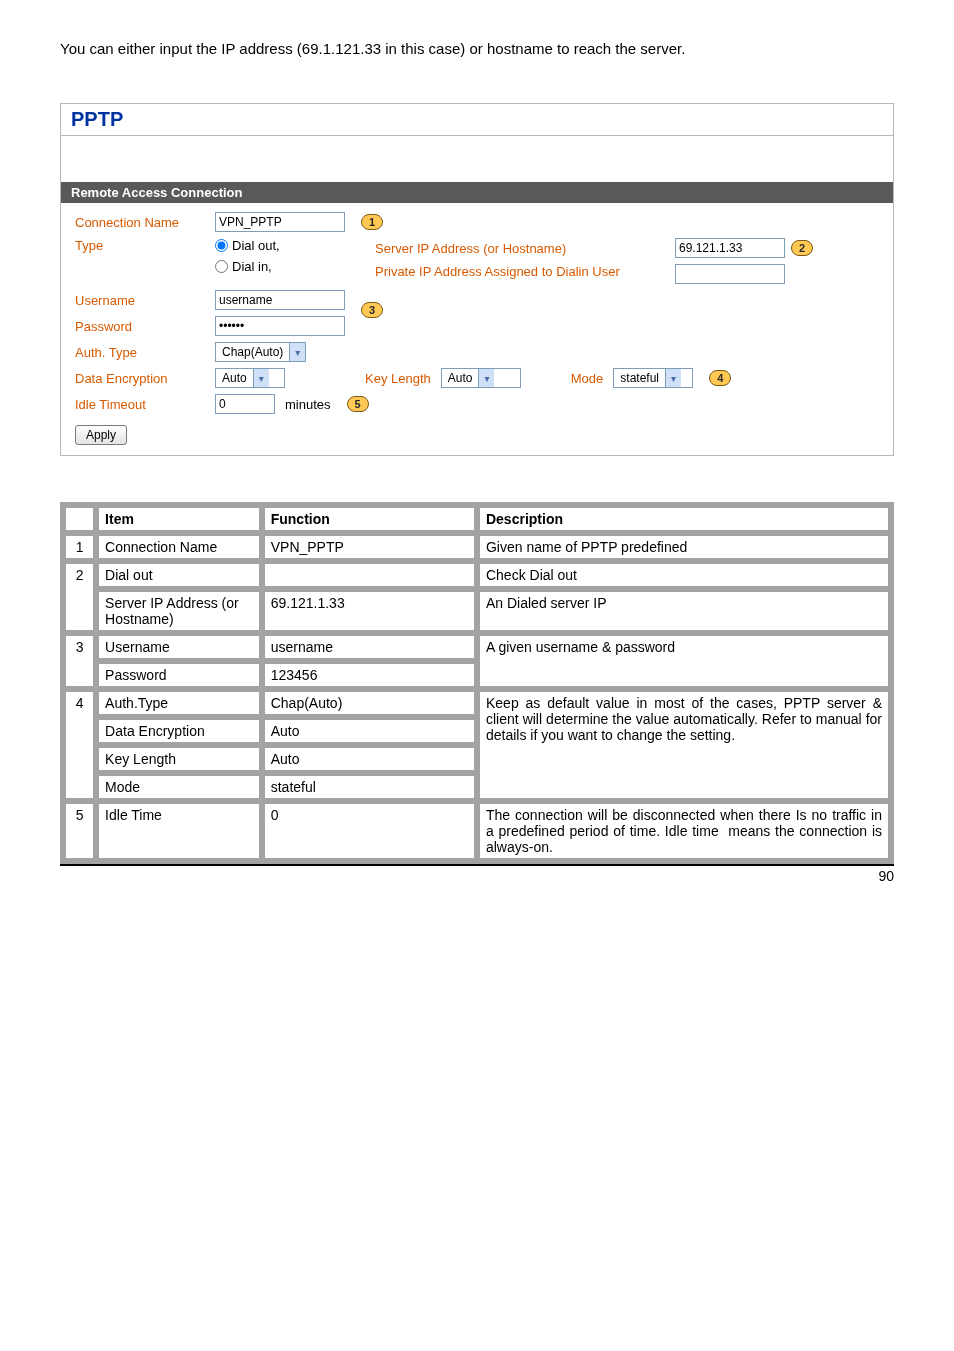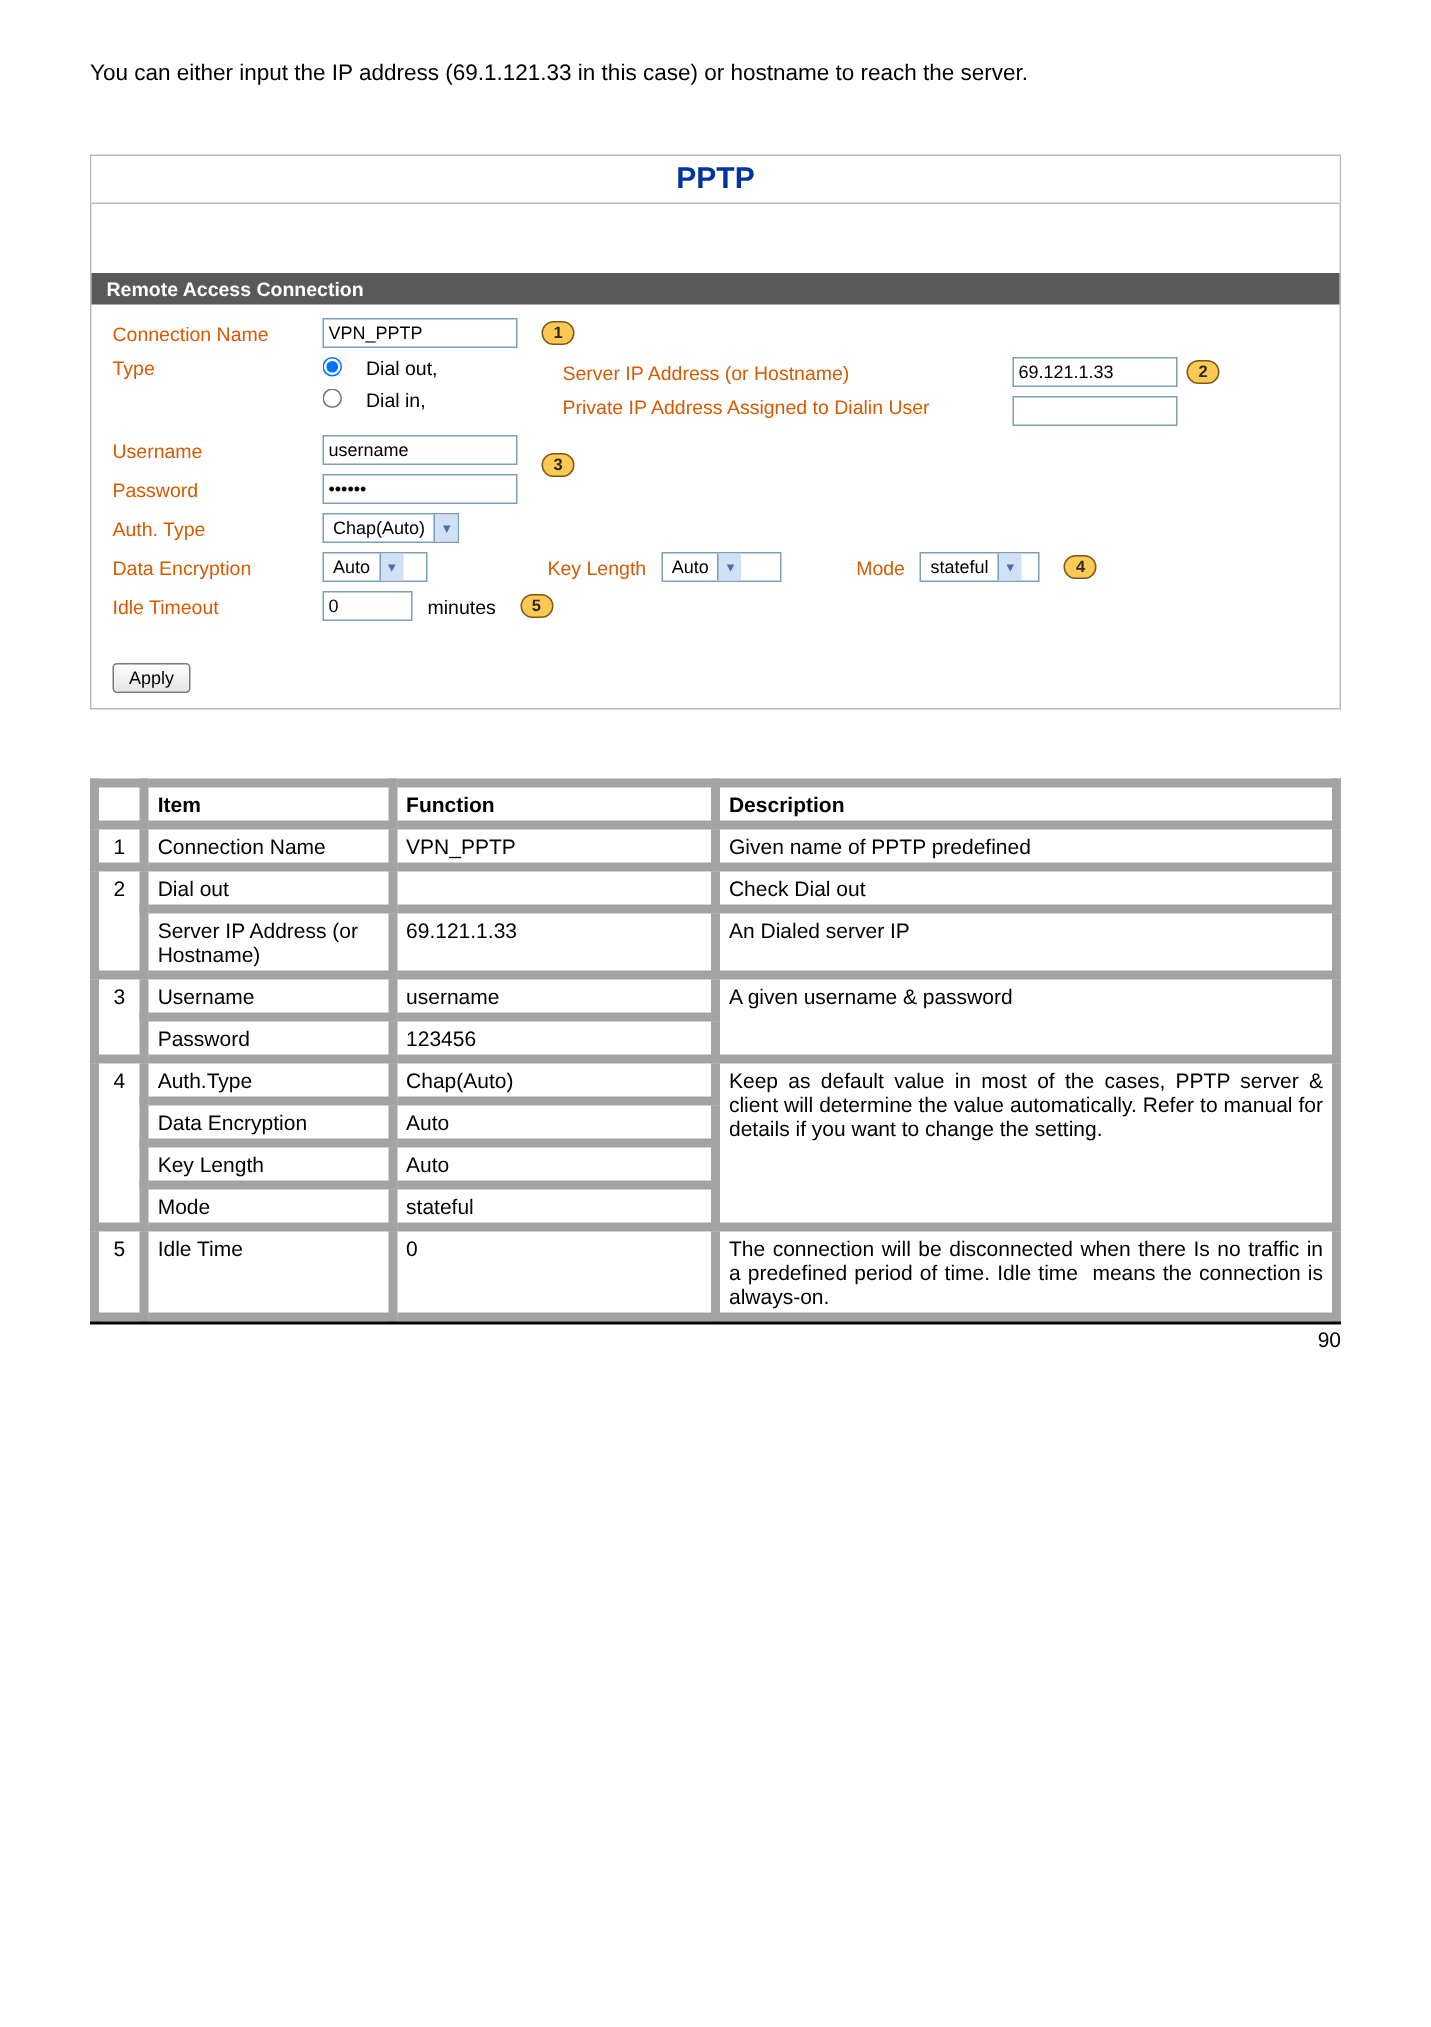--- a/index.html
+++ b/index.html
@@ -19,21 +19,20 @@
     width: 100%;
   }
   .panel-title {
     background: #fff;
     color: #0033a0;
     font-weight: bold;
     font-size: 20px;
     padding: 4px 10px;
     border-bottom: 1px solid #b8b8b8;
     font-family: Arial, sans-serif;
-    text-align: center;
   }
   .panel-subtitle {
     background: #595959;
     color: #fff;
     font-weight: bold;
     padding: 3px 10px;
     font-size: 13px;
     margin-top: 46px;
   }
   .panel-body {
@@ -81,40 +80,40 @@
     display: flex;
     align-items: center;
     justify-content: center;
     color: #4a6ea9;
     font-size: 10px;
   }
   .sublabel { color: #d85a00; font-size: 13px; }
   .type-row { align-items: flex-start; }
   .type-col1 { width: 150px; }
   .type-col2 { flex: 1; }
-  .radio-line { display: flex; align-items: flex-start; gap: 16px; margin-bottom: 6px; }
+  .radio-line { display: flex; align-items: center; gap: 4px; margin-bottom: 6px; }
   .radio-line input[type="radio"] { margin: 0; }
 
   .badge {
     display: inline-flex;
     align-items: center;
     justify-content: center;
     width: 22px;
     height: 16px;
     border-radius: 10px;
     background: #ffc954;
     border: 1px solid #7a5b15;
     color: #2a2a2a;
     font-size: 11px;
     font-weight: bold;
     margin-left: 6px;
   }
 
   .apply-btn {
-    margin-top: 25px;
+    margin-top: 8px;
     padding: 2px 10px;
     font-size: 12px;
     border: 1px solid #7a7a7a;
     border-radius: 3px;
     background: linear-gradient(#fefefe, #e4e4e4);
     cursor: pointer;
   }
 
   
   .desc-table {

